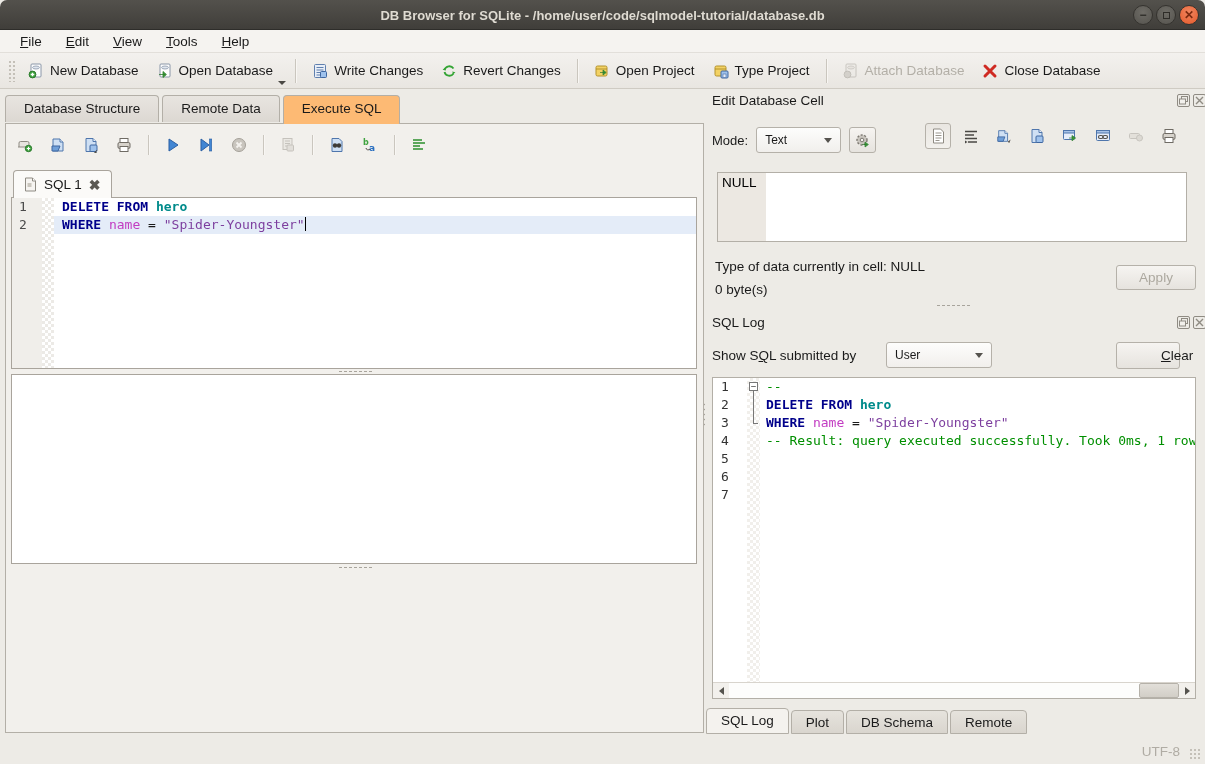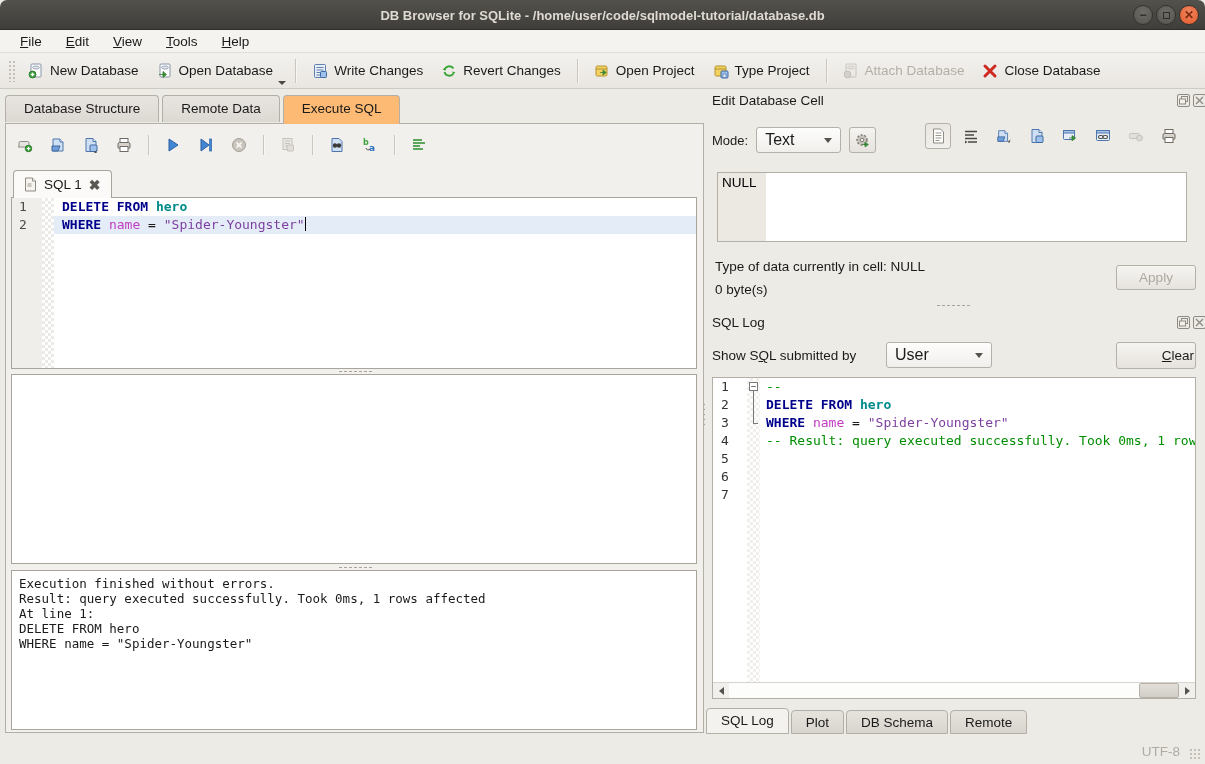--- a/index.html
+++ b/index.html
@@ -86,40 +86,40 @@
     font-family:"DejaVu Sans Mono", monospace; font-size:12.5px; line-height:15px; padding:5px 7px; white-space:pre; overflow:hidden; }
 
   
   .dock-title { position:absolute; font-size:13.5px; color:#1a1a1a; }
   .dock-icons { position:absolute; display:flex; gap:3px; }
   .dock-ic { width:13px; height:13px; border:1px solid #8f8b83; border-radius:2px; position:relative; }
   .dock-ic svg { position:absolute; left:1px; top:1px; }
 
   .mode-row { position:absolute; left:712px; top:127px; display:flex; align-items:center; gap:8px; }
   .combo { height:26px; background:linear-gradient(#fdfdfc,#f1efec); border:1px solid #b5b1a9; border-radius:3px;
-    display:flex; align-items:center; padding:0 8px; gap:8px; font-size:16px; position:relative; }
+    display:flex; align-items:center; padding:0 8px; gap:8px; font-size:12px; position:relative; }
   .combo .arr { position:absolute; right:8px; width:0; height:0; border-left:4px solid transparent;
     border-right:4px solid transparent; border-top:5px solid #55534e; }
   .sq-btn { width:27px; height:26px; background:linear-gradient(#f6f4f1,#e6e3de); border:1px solid #b5b1a9;
     border-radius:3px; display:flex; align-items:center; justify-content:center; }
 
   .cell-toolbar { position:absolute; left:930px; top:128px; display:flex; align-items:center; gap:17px; }
   .cell-toolbar .active-toggle { border:1px solid #b5b1a9; border-radius:3px; background:linear-gradient(#e9e6e1,#f2f0ec);
     width:26px; height:26px; display:flex; align-items:center; justify-content:center; margin:-5px -5px; }
 
   .cell-box { position:absolute; left:717px; top:172px; width:470px; height:70px; background:#fff; border:1px solid #b3afa7; }
   .cell-box .nullcol { position:absolute; left:0; top:0; bottom:0; width:48px; background:#ece8e2; }
   .cell-box .nullval { position:absolute; left:4px; top:2px; font-size:13.5px; color:#000; }
 
   .cell-info1 { position:absolute; left:715px; top:259px; font-size:13.5px; }
   .cell-info2 { position:absolute; left:715px; top:282px; font-size:13.5px; }
   .btn { background:linear-gradient(#f6f4f1,#e6e3de); border:1px solid #b5b1a9; border-radius:3px;
     font-size:13.5px; text-align:center; }
   .apply-btn { position:absolute; left:1116px; top:265px; width:80px; height:25px; line-height:23px; color:#aca89f; }
-  .clear-btn { position:absolute; left:1116px; top:342px; width:80px; height:27px; line-height:25px; color:#1a1a1a;padding-left:44px; }
+  .clear-btn { position:absolute; left:1116px; top:342px; width:64px; height:27px; line-height:25px; color:#1a1a1a;padding-left:44px; }
 
   .log-filter-label { position:absolute; left:712px; top:348px; font-size:13.5px; }
   .log-filter-label .u { text-decoration:underline; }
   .user-combo { position:absolute; left:886px; top:342px; width:106px; }
 
   .log-box { position:absolute; left:712px; top:377px; width:484px; height:322px; background:#fff; border:1px solid #b3afa7; overflow:hidden; }
   .log-gutter { position:absolute; left:0; top:0; bottom:16px; width:34px; background:#fff; color:#333;
     font-family:"DejaVu Sans Mono", monospace; font-size:13px; line-height:18px; }
   .log-gutter div { padding-left:8px; }
   .log-foldstrip { position:absolute; left:34px; top:0; bottom:16px; width:13px;
@@ -373,25 +373,20 @@
   <div class="splitter-h" style="top:244px;">
       <div class="splitter-dots"></div>
     </div>
 
   <div class="empty-pane"></div>
 
   <div class="splitter-h" style="top:440px;">
       <div class="splitter-dots"></div>
     </div>
 
-  <div class="msg-pane"><span>Execution finished without errors.</span>
-<span>Result: query executed successfully. Took 0ms, 1 rows affected</span>
-<span>At line 1:</span>
-<span>DELETE FROM hero</span>
-<span>WHERE name = "Spider-Youngster"</span></div>
 </div>
 
 <div class="vsplit"></div>
 
 <div class="dock-title" style="left:712px; top:93px;">Edit Database Cell</div>
 <div class="dock-icons" style="left:1177px; top:94px;">
   <div class="dock-ic">
     <svg width="9" height="9" viewBox="0 0 9 9">
       <rect x="2.5" y="0.5" width="6" height="5" fill="none" stroke="#8f8b83"></rect>
       <rect x="0.5" y="3" width="6" height="5" fill="#f2f0ec" stroke="#8f8b83"></rect>

